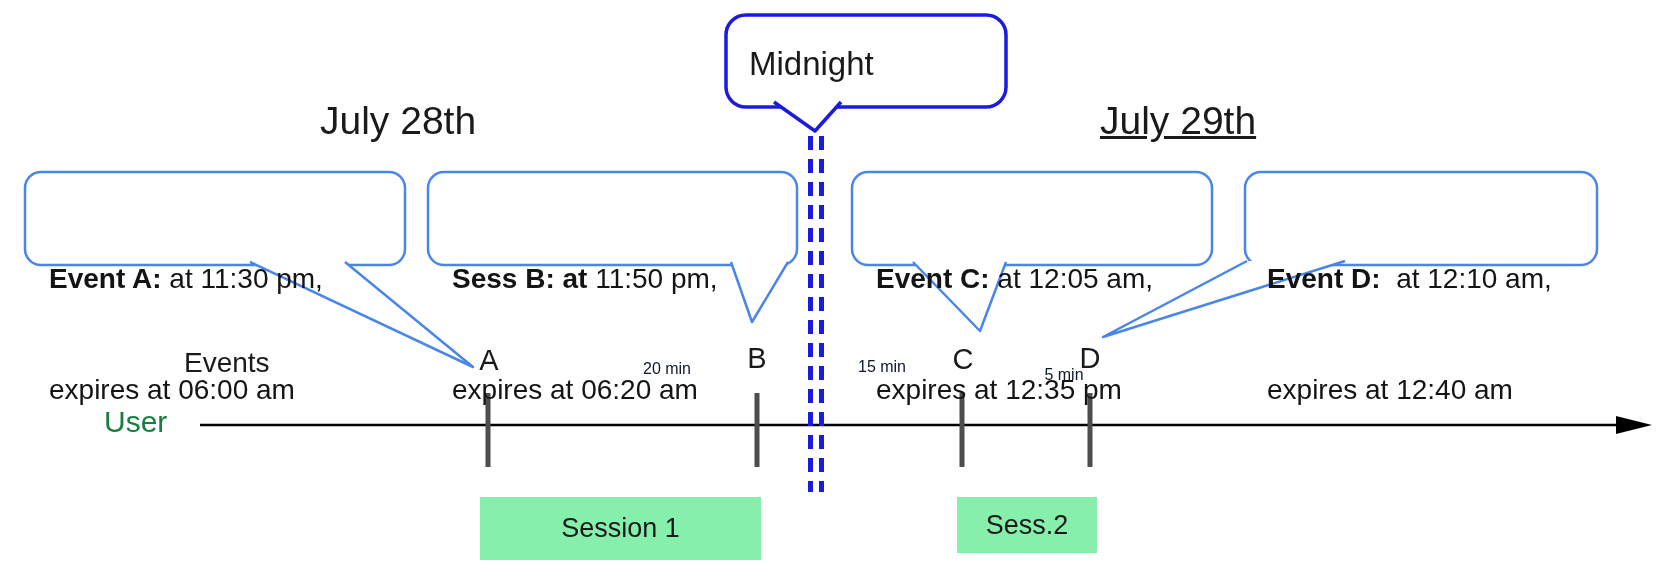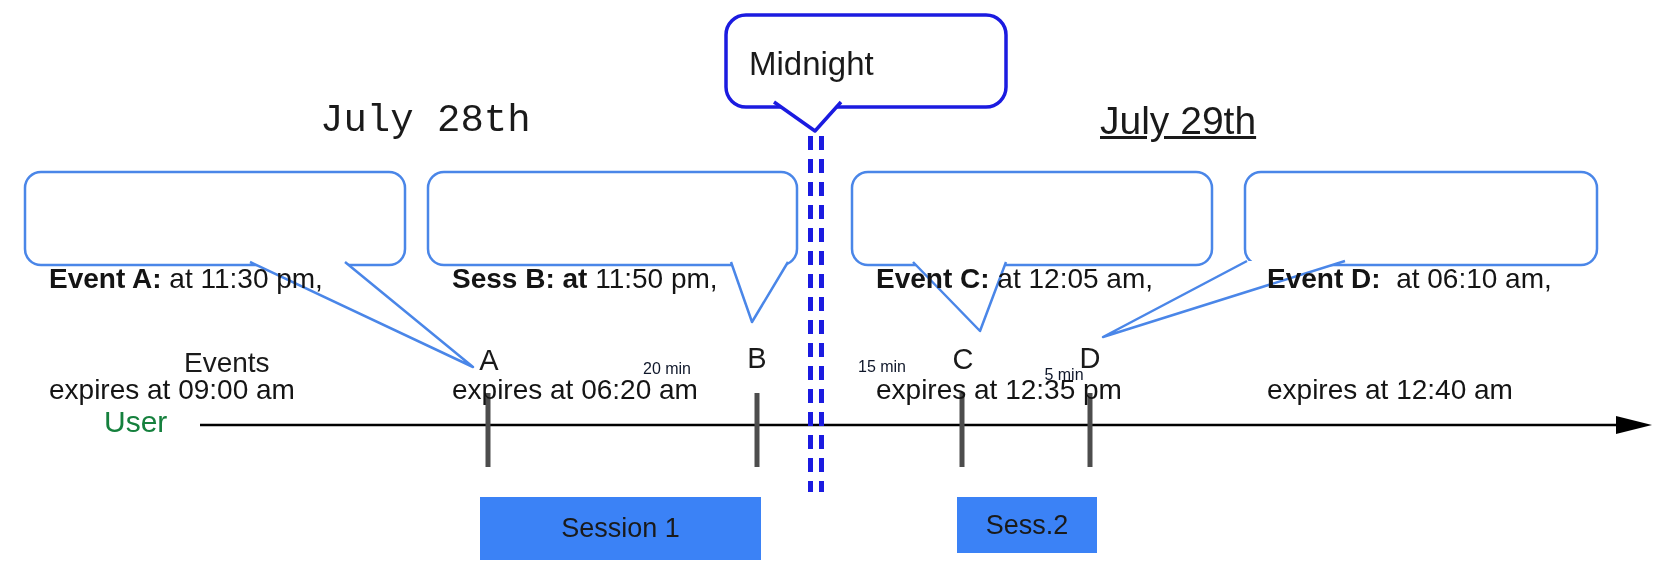--- a/index.html
+++ b/index.html
@@ -16,21 +16,21 @@
   .date-label{font-size:39px;color:#1a1a1a;}
   .axis-label{font-size:28px;color:#1a1a1a;}
   .user-label{font-size:30px;color:#15803d;}
   .midnight-label{font-size:33px;color:#1a1a1a;}
   .tick-label{font-size:29px;color:#1a1a1a;transform:translateX(-50%);}
   .interval-label{font-size:16px;color:#0f172a;transform:translateX(-50%);}
   .callout-text{font-size:28px;line-height:37px;color:#141414;}
   .callout-text b{font-weight:bold;}
   .session-box{
     position:absolute;
-    background:#3b82f6;
+    background:#86efac;
     display:flex;align-items:center;justify-content:center;
     font-size:27px;color:#1a1a1a;
   }
 </style>
 </head>
 <body>
 
 <div id="canvas">
 
   <svg id="shapes" viewBox="0 0 1668 578" xmlns="http://www.w3.org/2000/svg">
@@ -53,42 +53,42 @@
     <path d="M913,262 L980,331 L1006,262" fill="#fff" stroke="#4a86e8" stroke-width="2.5" stroke-linejoin="round"></path>
     <path d="M1345,261 L1103,337 L1247,261" fill="#fff" stroke="#4a86e8" stroke-width="2.5" stroke-linejoin="round"></path>
 
     <rect x="726" y="15" width="280" height="92" rx="20" fill="#fff" stroke="#1b1be0" stroke-width="3.5"></rect>
     <path d="M841,102 L815,131 L774,102" fill="#fff" stroke="#1b1be0" stroke-width="3.5" stroke-linejoin="round"></path>
 
     <line x1="810.5" y1="136" x2="810.5" y2="492" stroke="#1b1be0" stroke-width="5" stroke-dasharray="14 9"></line>
     <line x1="821.5" y1="136" x2="821.5" y2="492" stroke="#1b1be0" stroke-width="5" stroke-dasharray="14 9"></line>
   </svg>
 
-  <div class="abs date-label" style="left:320px;top:99px;font-family:Liberation Mono, monospace;">July 28th</div>
+  <div class="abs date-label" style="left:320px;top:99px;">July 28th</div>
   <div class="abs date-label" style="left:1100px;top:99px;text-decoration:underline;">July 29th</div>
 
   <div class="abs midnight-label" style="left:749px;top:45px;">Midnight</div>
 
   <div class="abs axis-label" style="left:184px;top:347px;">Events</div>
   <div class="abs user-label" style="left:104px;top:405px;">User</div>
 
   <div class="abs callout-text" style="left:49px;top:186px;width:340px;">
     <div><b>Event A:</b><span> at 11:30 pm,</span></div>
-    <div>expires at 09:00 am</div>
+    <div>expires at 06:00 am</div>
   </div>
   <div class="abs callout-text" style="left:452px;top:186px;width:330px;">
     <div><b>Sess B: at</b><span> 11:50 pm,</span></div>
     <div>expires at 06:20 am</div>
   </div>
   <div class="abs callout-text" style="left:876px;top:186px;width:320px;">
     <div><b>Event C:</b><span> at 12:05 am,</span></div>
     <div>expires at 12:35 pm</div>
   </div>
   <div class="abs callout-text" style="left:1267px;top:186px;width:320px;">
-    <div><b>Event D:</b><span>  at 06:10 am,</span></div>
+    <div><b>Event D:</b><span>  at 12:10 am,</span></div>
     <div>expires at 12:40 am</div>
   </div>
 
   <div class="abs tick-label" style="left:489px;top:344px;">A</div>
   <div class="abs tick-label" style="left:757px;top:342px;">B</div>
   <div class="abs tick-label" style="left:963px;top:343px;">C</div>
   <div class="abs tick-label" style="left:1090px;top:342px;">D</div>
 
   <div class="abs interval-label" style="left:667px;top:360px;">20 min</div>
   <div class="abs interval-label" style="left:882px;top:358px;text-align:right;">15 min</div>

